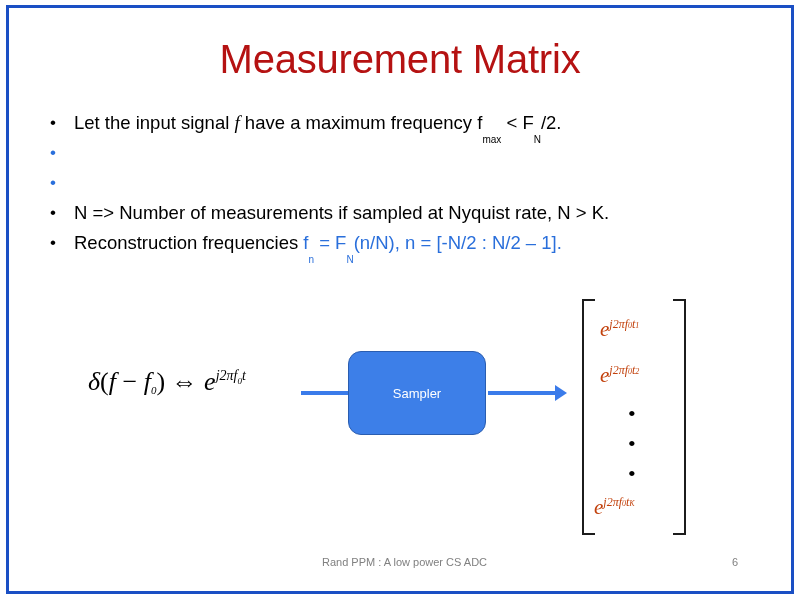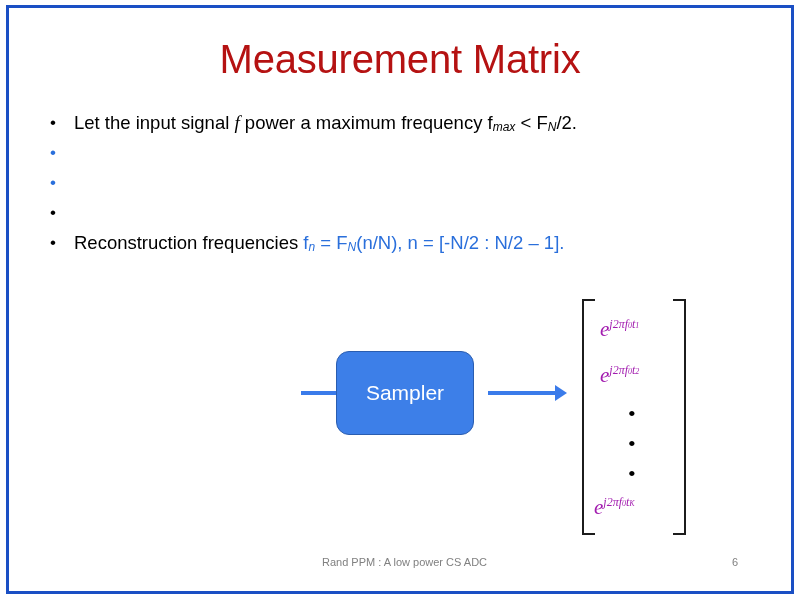--- a/index.html
+++ b/index.html
@@ -86,26 +86,25 @@
     white-space: nowrap;
   }
   .seg-blue { color: #2a6fdb; }
   .seg-black { color: #000000; text-align: right; }
   .italic-f {
     font-family: "Liberation Serif", serif;
     font-style: italic;
     font-size: 19px;
   }
   sub.tiny {
-    font-size: 12px;
+    font-size: 10px;
     line-height: 0;
     vertical-align: baseline;
     position: relative;
-    top: 2px;
-    font-style: italic;
+    top: 14px;
   }
 
   
   .diagram {
     position: absolute;
     left: 0;
     top: 272px;
     width: 100%;
     height: 265px;
   }
@@ -149,32 +148,32 @@
     height: 0;
     border-top: 8px solid transparent;
     border-bottom: 8px solid transparent;
     border-left: 12px solid #3a7bea;
   }
   .arrow-in { left: 291px; top: 110px; width: 48px; }
   .arrow-out { left: 478px; top: 110px; width: 68px; }
 
   .sampler-box {
     position: absolute;
-    left: 326px;
+    left: 338px;
     top: 70px;
     width: 136px;
     height: 82px;
     background: #3d7fe8;
     border: 1.5px solid #2a5db0;
     border-radius: 13px;
     display: flex;
     align-items: center;
     justify-content: center;
     color: #ffffff;
-    font-size: 21px;
+    font-size: 13px;
     font-family: "Liberation Sans", sans-serif;
   }
 
   
   .matrix {
     position: absolute;
     left: 572px;
     top: 18px;
     width: 104px;
     height: 236px;
@@ -189,21 +188,21 @@
     border-bottom: 2px solid #1c1c1c;
   }
   .mbrk.left { left: 0; border-left: 2px solid #1c1c1c; }
   .mbrk.right { right: 0; border-right: 2px solid #1c1c1c; }
   .mcell {
     position: absolute;
     left: 18px;
     font-family: "Liberation Serif", serif;
     font-style: italic;
     font-size: 21px;
-    color: #a21caf;
+    color: #c2410c;
     white-space: nowrap;
   }
   .mcell .sup {
     font-size: 12px;
     position: relative;
     top: -8px;
   }
   .mdot {
     position: absolute;
     left: 46px;
@@ -240,44 +239,46 @@
 <div class="slide-outer">
   <div class="slide-frame">
     <div class="slide-inner">
 
       <div class="slide-title">Measurement Matrix</div>
 
       <div class="bullet-list">
 
         <div class="bullet-row">
           <span class="bullet-dot black">•</span>
-          <span class="bullet-text"><span class="seg-black">Let the input signal </span><span class="italic-f">f</span><span class="seg-black"> power a maximum frequency f</span><sub class="tiny">max</sub><span class="seg-black"> &lt; F</span><sub class="tiny">N</sub><span class="seg-black">/2.</span></span>
+          <span class="bullet-text"><span class="seg-black">Let the input signal </span><span class="italic-f">f</span><span class="seg-black"> have a maximum frequency f</span><sub class="tiny">max</sub><span class="seg-black"> &lt; F</span><sub class="tiny">N</sub><span class="seg-black">/2.</span></span>
         </div>
 
         <div class="bullet-row">
           <span class="bullet-dot blue">•</span>
         </div>
 
         <div class="bullet-row">
           <span class="bullet-dot blue">•</span>
         </div>
 
         <div class="bullet-row">
           <span class="bullet-dot black">•</span>
+          <span class="bullet-text"><span class="seg-black">N =&gt; Number of measurements if sampled at Nyquist rate, N &gt; K.</span></span>
         </div>
 
         <div class="bullet-row">
           <span class="bullet-dot black">•</span>
           <span class="bullet-text"><span class="seg-black">Reconstruction frequencies </span><span class="seg-blue">f</span><sub class="tiny seg-blue">n</sub><span class="seg-blue"> = F</span><sub class="tiny seg-blue">N</sub><span class="seg-blue">(n/N),  n = [-N/2 : N/2 – 1].</span></span>
         </div>
 
       </div>
 
       <div class="diagram">
 
+        <div class="eq-left"><span>δ</span><span class="up">(</span><span>f</span><span class="up"> − </span><span>f</span><span class="sub-0">0</span><span class="up">)</span>&nbsp;<span class="up">⇔</span>&nbsp;<span>e</span><span class="sup-exp">j2πf</span><span class="sup-exp" style="font-size:9px; top:-6px;">0</span><span class="sup-exp">t</span></div>
 
         <div class="arrow arrow-in"></div>
 
         <div class="sampler-box">
           <span>Sampler</span>
         </div>
 
         <div class="arrow arrow-out"></div>
 
         <div class="matrix">

